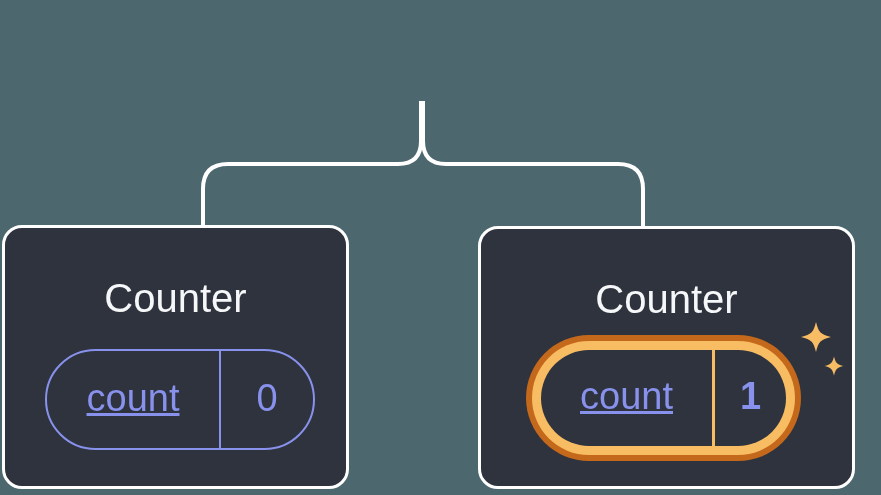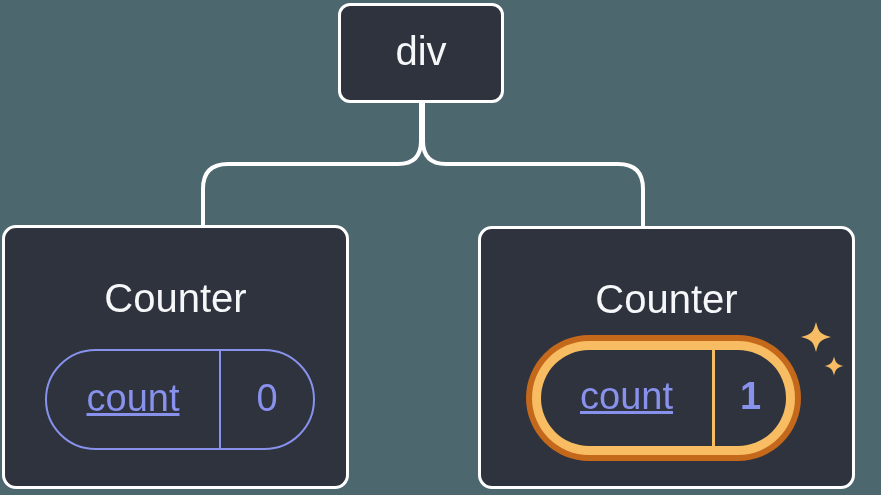--- a/index.html
+++ b/index.html
@@ -37,21 +37,21 @@
     align-items: center;
     justify-content: center;
   }
   .root-label {
     color: #F6F7F9;
     font-size: 40px;
     line-height: 1;
     padding-bottom: 4px;
   }
   .counter-node {
-    border-radius: 14px;
+    border-radius: 20px;
   }
   .counter-node.left {
     left: 2px; top: 225px;
     width: 347px; height: 264px;
   }
   .counter-node.right {
     left: 478px; top: 226px;
     width: 377px; height: 263px;
   }
   .counter-title {
@@ -150,23 +150,20 @@
 </head>
 <body>
 
 <div id="canvas">
 
   <svg id="connector-svg" viewBox="0 0 881 495" xmlns="http://www.w3.org/2000/svg">
     <path d="M 203 226 L 203 189 Q 203 164 228 164 L 398 164 Q 421 164 421 141 L 421 101" fill="none" stroke="#FFFFFF" stroke-width="4"></path>
     <path d="M 643 227 L 643 189 Q 643 164 618 164 L 446 164 Q 423 164 423 141 L 423 101" fill="none" stroke="#FFFFFF" stroke-width="4"></path>
   </svg>
 
-  <div class="node root-node">
-    <span class="root-label">div</span>
-  </div>
 
   <div class="node counter-node left">
     <div class="counter-title">Counter</div>
     <div class="state-pill">
       <div class="seg-name">
         <span class="state-name">count</span>
       </div>
       <div class="seg-value">
         <span class="state-value">0</span>
       </div>

